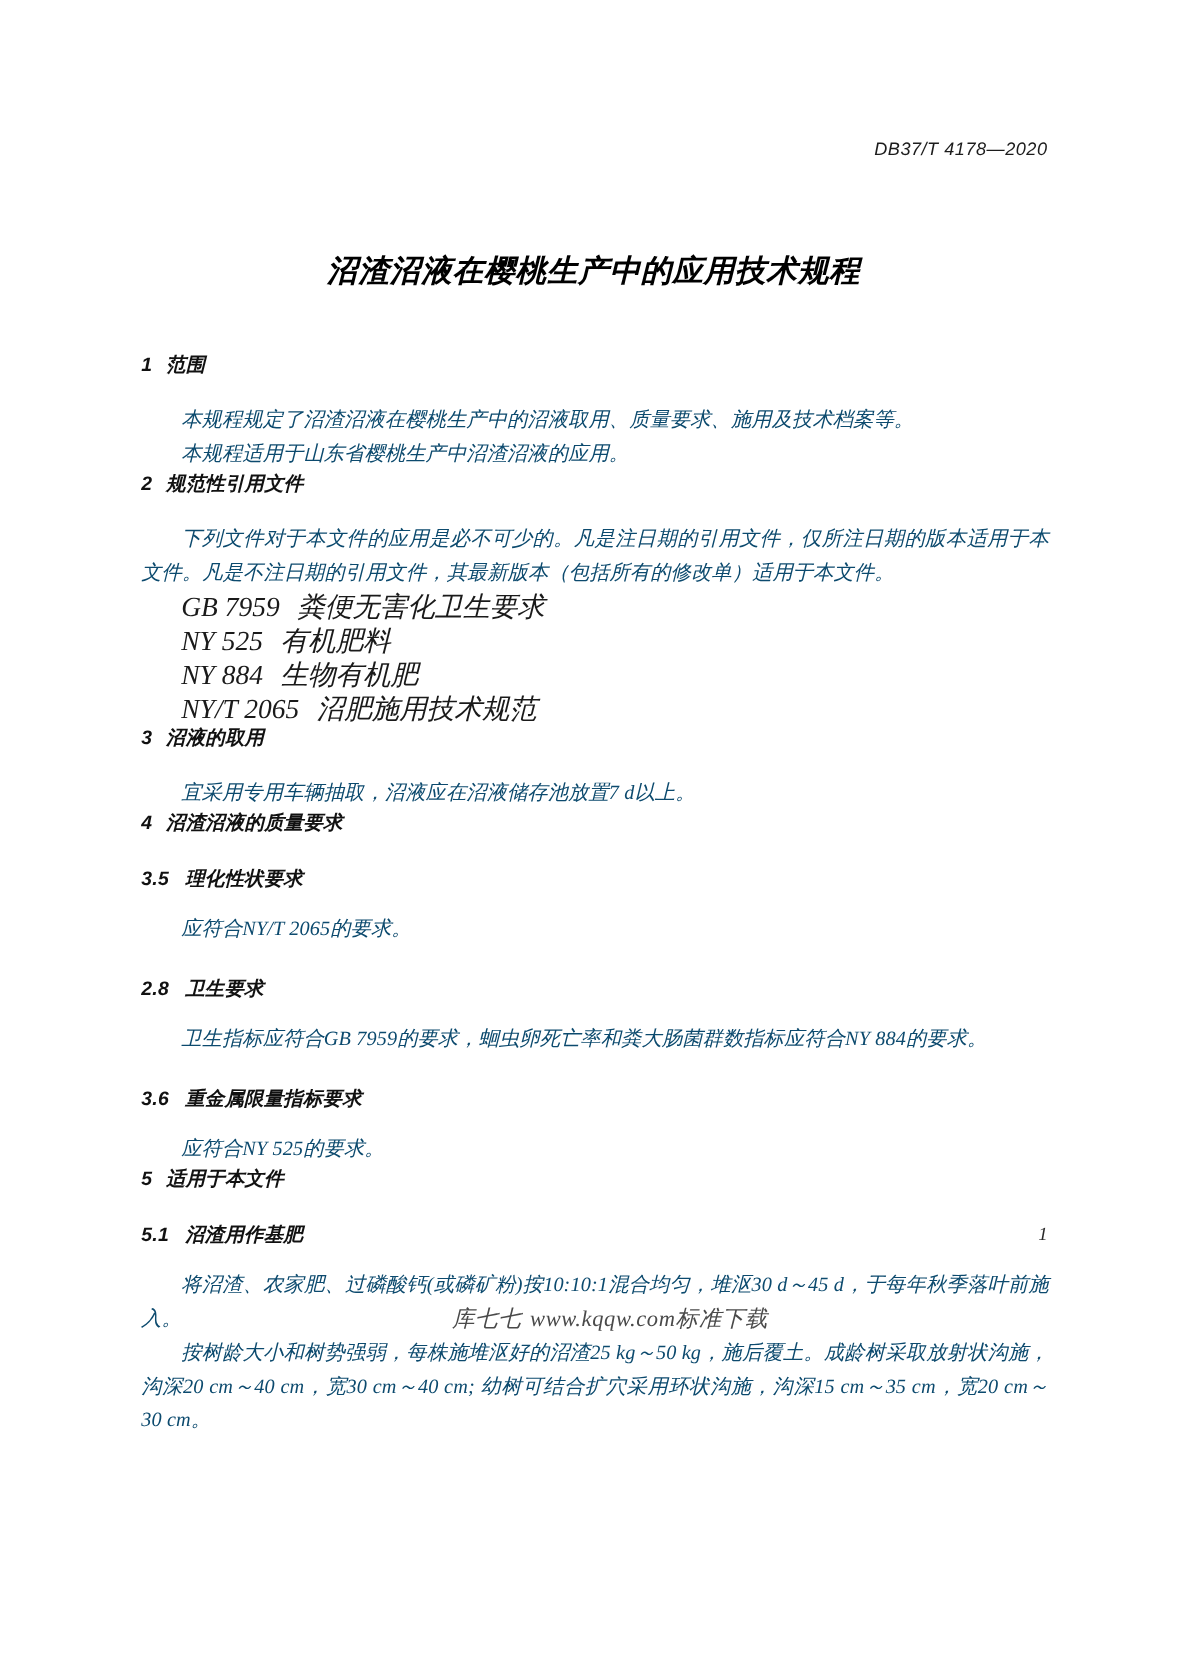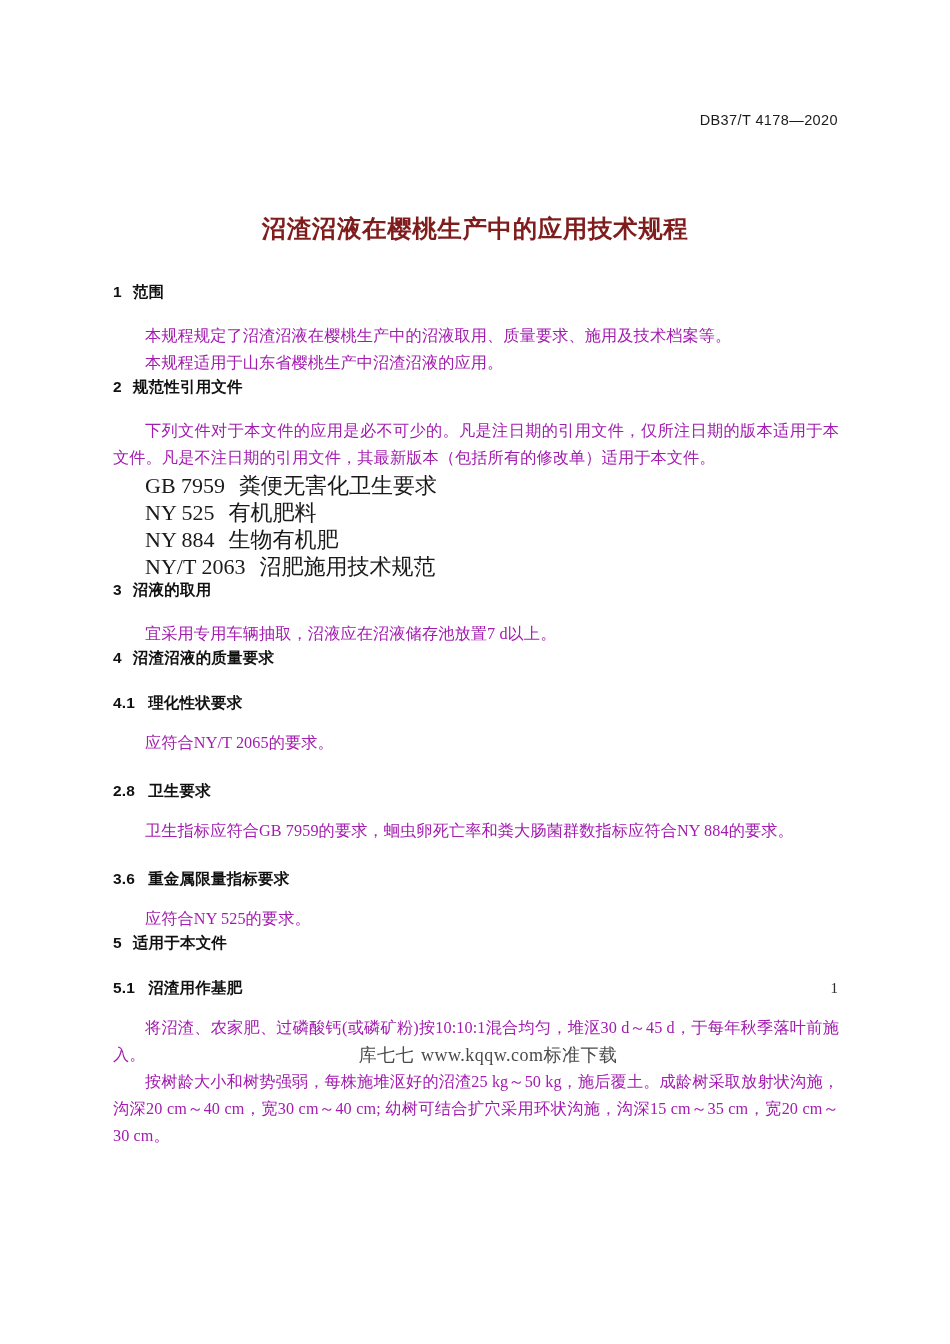--- a/index.html
+++ b/index.html
@@ -16,46 +16,47 @@
     overflow: hidden;
   }
 
   .page {
     position: absolute;
     left: 0; top: 0;
     width: 950px;
     height: 1089px;
     box-sizing: border-box;
     padding: 0;
+    font-style: italic;
   }
 
   
   .doc-header {
     position: absolute;
     top: 112px;
     right: 112px;
     font-family: "Liberation Sans", "DejaVu Sans", sans-serif;
     font-size: 14.5px;
     letter-spacing: 0.4px;
     color: #1c1c1c;
     white-space: nowrap;
   }
 
   
   .doc-title {
     position: absolute;
-    top: 212px;
+    top: 200px;
     left: 0;
     width: 950px;
     text-align: center;
     font-family: "Liberation Sans", "DejaVu Sans", sans-serif;
     font-weight: bold;
     font-size: 24.5px;
     letter-spacing: 0.6px;
-    color: #7f1d1d;
+    color: #000000;
   }
 
   
   .content {
     position: absolute;
     left: 113px;
     top: 282px;
     width: 726px;
   }
 
@@ -85,21 +86,21 @@
   .content > *:first-child { margin-top: 0; }
 
   p.body {
     font-family: "Liberation Serif", "DejaVu Serif", serif;
     font-size: 16.2px;
     line-height: 27px;
     margin: 0 0 0 0;
     text-indent: 32px;
     text-align: justify;
     text-justify: inter-ideograph;
-    color: #a21caf;
+    color: #0c4a6e;
     letter-spacing: 0.1px;
   }
   p.body + p.body { margin-top: 0px; }
 
   ul.refs {
     list-style: none;
     margin: 0;
     padding: 0;
   }
   ul.refs li {
@@ -158,34 +159,34 @@
     <p class="body">本规程适用于山东省樱桃生产中沼渣沼液的应用。</p>
 
     <h2 class="sec">
       <span class="num">2</span><span>规范性引用文件</span>
     </h2>
     <p class="body">下列文件对于本文件的应用是必不可少的。凡是注日期的引用文件，仅所注日期的版本适用于本文件。凡是不注日期的引用文件，其最新版本（包括所有的修改单）适用于本文件。</p>
     <ul class="refs">
       <li><span class="code">GB  7959</span><span>粪便无害化卫生要求</span></li>
       <li><span class="code">NY  525</span><span>有机肥料</span></li>
       <li><span class="code">NY  884</span><span>生物有机肥</span></li>
-      <li><span class="code">NY/T  2063</span><span>沼肥施用技术规范</span></li>
+      <li><span class="code">NY/T  2065</span><span>沼肥施用技术规范</span></li>
     </ul>
 
     <h2 class="sec">
       <span class="num">3</span><span>沼液的取用</span>
     </h2>
     <p class="body">宜采用专用车辆抽取，沼液应在沼液储存池放置7 d以上。</p>
 
     <h2 class="sec">
       <span class="num">4</span><span>沼渣沼液的质量要求</span>
     </h2>
 
     <h3 class="sub">
-      <span class="num">4.1</span><span>理化性状要求</span>
+      <span class="num">3.5</span><span>理化性状要求</span>
     </h3>
     <p class="body">应符合NY/T  2065的要求。</p>
 
     <h3 class="sub">
       <span class="num">2.8</span><span>卫生要求</span>
     </h3>
     <p class="body">卫生指标应符合GB  7959的要求，蛔虫卵死亡率和粪大肠菌群数指标应符合NY  884的要求。</p>
 
     <h3 class="sub">
       <span class="num">3.6</span><span>重金属限量指标要求</span>

